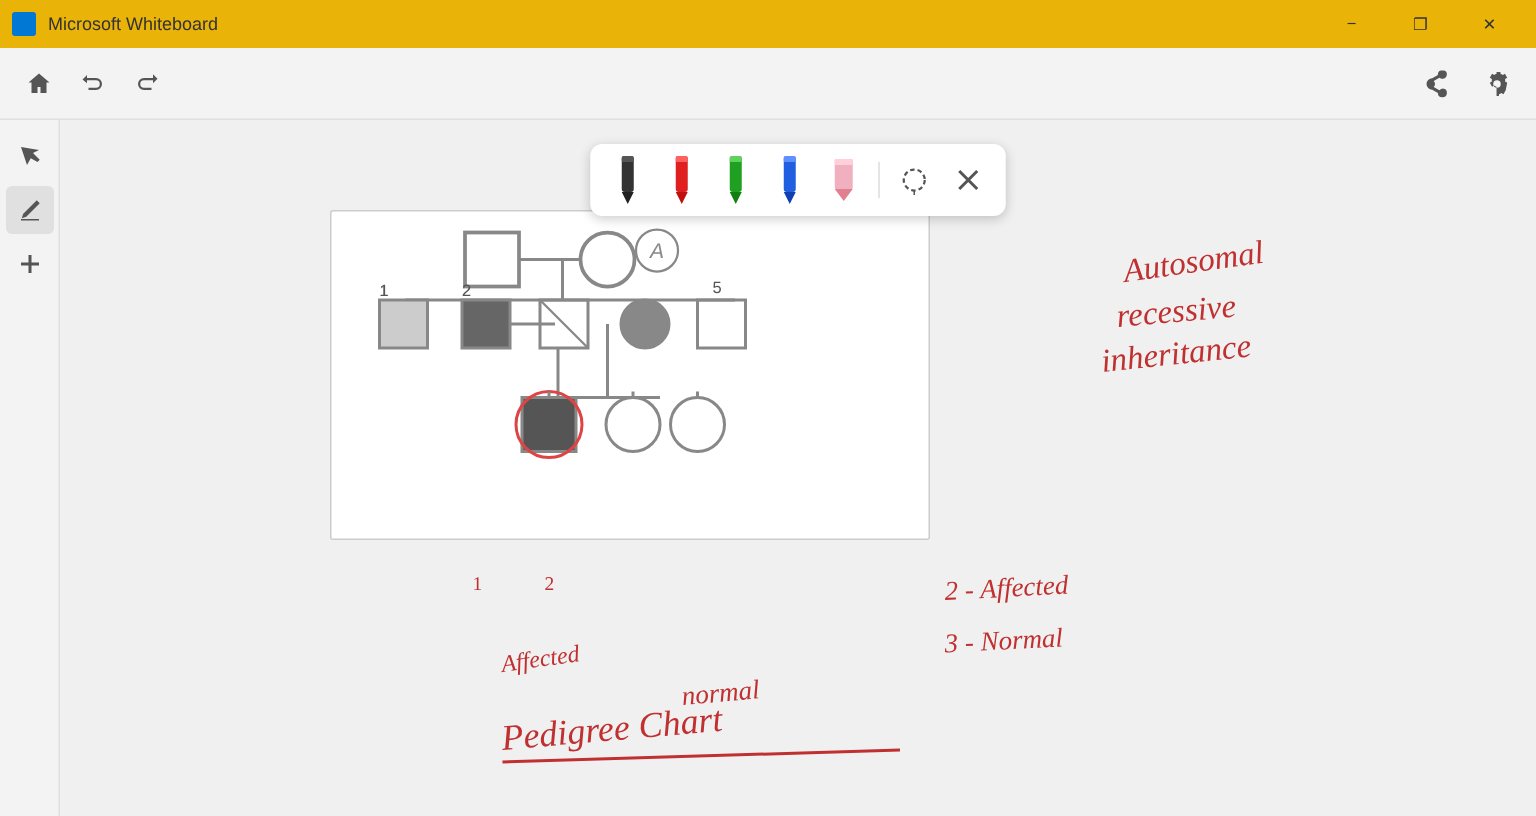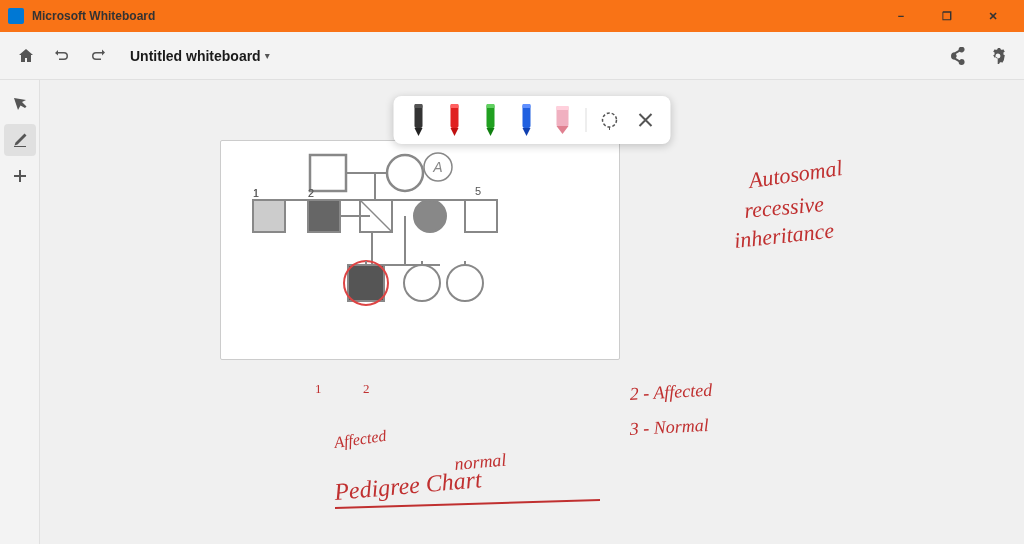--- a/index.html
+++ b/index.html
@@ -9,28 +9,27 @@
       overflow: hidden;
       font-family: 'Segoe UI', sans-serif;
       background: #f3f3f3;
       display: flex;
       flex-direction: column;
     }
 
     
     #title-bar {
       height: 32px;
-      background: #f97316;
+      background: #eab308;
       display: flex;
       align-items: center;
       padding: 0 8px;
       font-size: 12px;
       color: #333;
       border-bottom: none;
-      font-weight: bold;
     }
     #title-bar-icon {
       width: 16px;
       height: 16px;
       margin-right: 8px;
       background: #0078d4;
       border-radius: 2px;
       display: inline-block;
     }
     #title-bar-title {
@@ -217,24 +216,20 @@
   <div class="toolbar-icon-btn">
     <svg width="16" height="16" viewBox="0 0 16 16" fill="#555">
       <path d="M4 4H10a4 4 0 0 1 0 8H5v-1.5h5a2.5 2.5 0 0 0 0-5H4v2L1 5l3-3v2z"></path>
     </svg>
   </div>
   <div class="toolbar-icon-btn">
     <svg width="16" height="16" viewBox="0 0 16 16" fill="#555">
       <path d="M12 4H6a4 4 0 0 0 0 8h5v-1.5H6a2.5 2.5 0 0 1 0-5h6v2l3-3-3-3v2z"></path>
     </svg>
   </div>
-  <div id="whiteboard-name-area">
-    <span id="whiteboard-name">Untitled whiteboard</span>
-    <span id="chevron-icon">▾</span>
-  </div>
   <div class="toolbar-right">
     <div class="toolbar-icon-btn">
       <svg width="18" height="18" viewBox="0 0 18 18" fill="#555">
         <path d="M13 12a3 3 0 0 0-2.4 1.2L6.8 11a3 3 0 0 0 0-4L10.6 4.8A3 3 0 1 0 9.6 3l-3.8 2.2a3 3 0 1 0 0 7.6L9.6 15A3 3 0 1 0 13 12z"></path>
       </svg>
     </div>
     <div class="toolbar-icon-btn">
       <svg width="18" height="18" viewBox="0 0 18 18" fill="#555">
         <path d="M9 11.5A2.5 2.5 0 1 1 9 6.5a2.5 2.5 0 0 1 0 5zm6.8-3.3l-1.4-.8a5.5 5.5 0 0 0 0-1.8l1.4-.8-1.5-2.6-1.4.8a5.5 5.5 0 0 0-1.6-.9V1H8.7v1.1a5.5 5.5 0 0 0-1.6.9l-1.4-.8-1.5 2.6 1.4.8a5.5 5.5 0 0 0 0 1.8l-1.4.8 1.5 2.6 1.4-.8a5.5 5.5 0 0 0 1.6.9V17h1.6v-1.1a5.5 5.5 0 0 0 1.6-.9l1.4.8 1.5-2.6z"></path>
       </svg>

